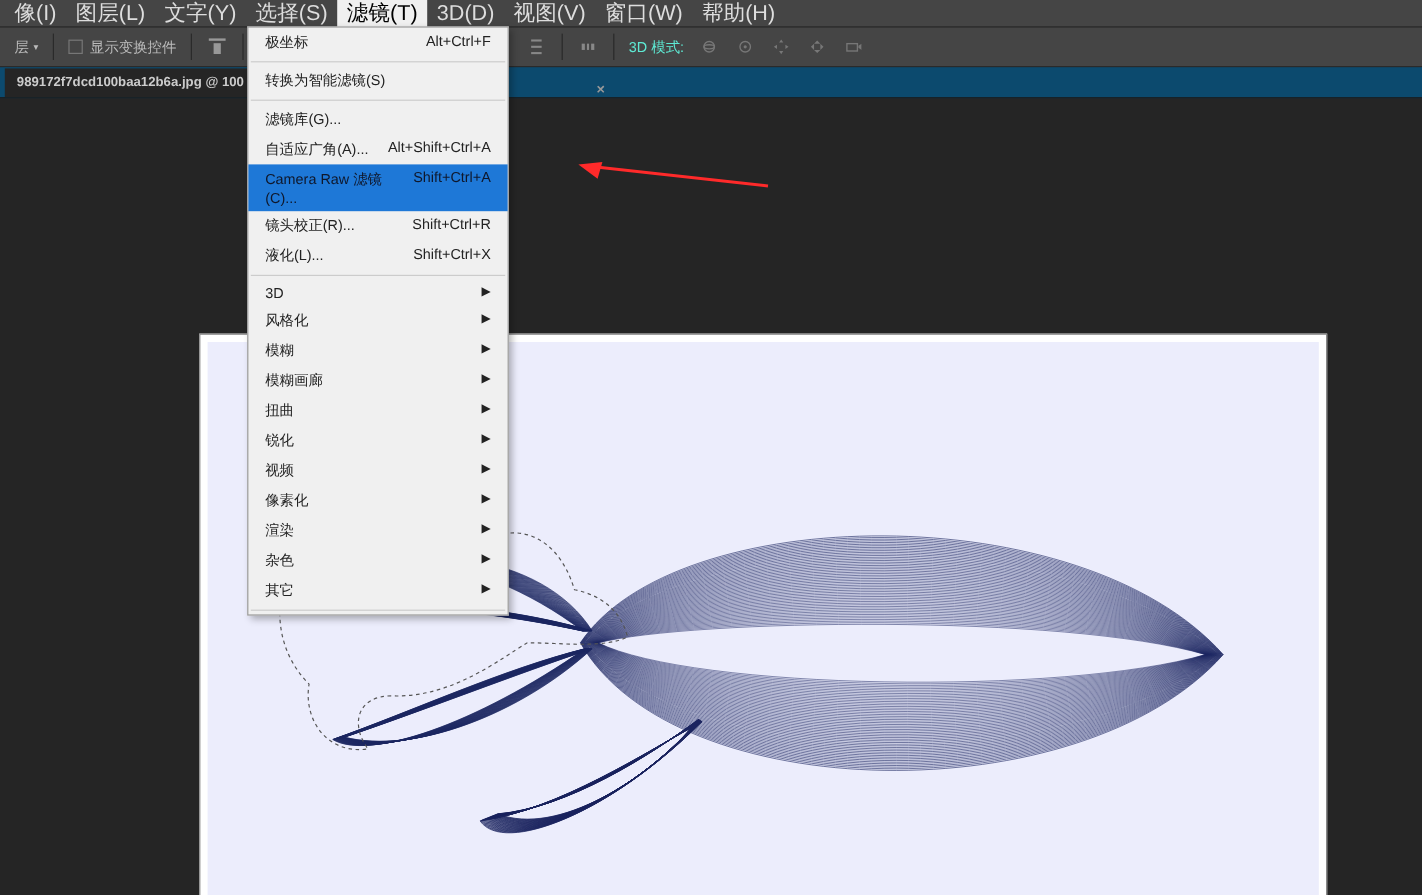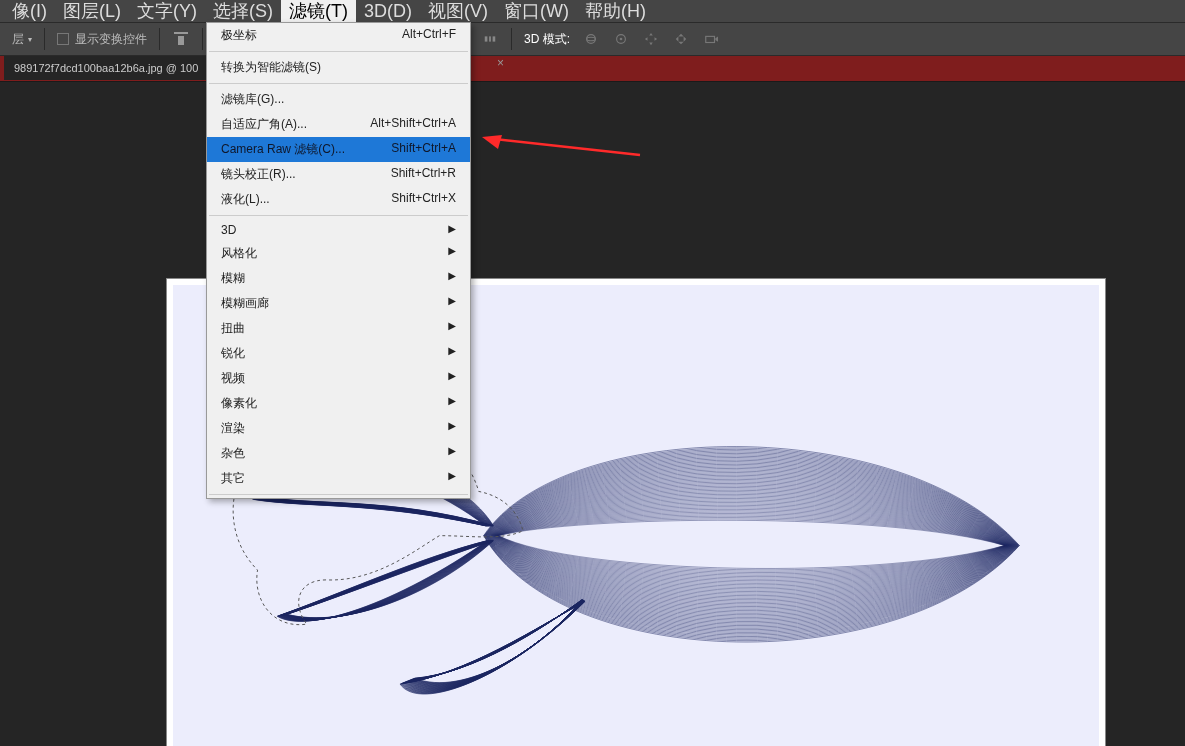--- a/index.html
+++ b/index.html
@@ -9,29 +9,29 @@
 .menubar-item { padding: 3px 8px; cursor: default; }
 .menubar-item.active { background: #f0f0f0; color: #000; }
 
 .toolbar { background: #454545; height: 34px; border-top: 1px solid #2a2a2a; border-bottom: 1px solid #2a2a2a; display: flex; align-items: center; padding: 0 6px; color: #bbb; font-size: 12px; }
 .tool-btn { width: 26px; height: 26px; display: flex; align-items: center; justify-content: center; margin: 0 2px; }
 .tool-label { display: flex; align-items: center; padding: 0 6px; }
 .tool-sep { width: 1px; height: 22px; background: #2a2a2a; margin: 0 6px; }
 .checkbox-empty { width: 12px; height: 12px; border: 1px solid #777; margin-right: 6px; }
 .dropdown-icon { margin-left: 4px; font-size: 8px; }
 
-.tabbar { background: #7f1d1d; height: 26px; display: flex; align-items: flex-start; padding-left: 4px; color: #ccc; font-size: 11px; border-bottom: 1px solid #1a1a1a; }
+.tabbar { background: #0c4a6e; height: 26px; display: flex; align-items: flex-end; padding-left: 4px; color: #ccc; font-size: 11px; border-bottom: 1px solid #1a1a1a; font-weight: bold; }
 .doc-tab { background: #252525; padding: 4px 10px; display: flex; align-items: center; height: 24px; }
 .tab-close { margin-left: 12px; font-size: 12px; color: #999; cursor: default; }
 
 .workspace { position: absolute; top: 82px; left: 0; right: 0; bottom: 0; background: #252525; }
 .canvas-frame { position: absolute; top: 196px; left: 166px; width: 940px; height: 470px; background: #fff; border: 1px solid #888; overflow: hidden; }
 .canvas-inner { position: absolute; top: 6px; left: 6px; right: 6px; bottom: 0; background: #ecedfc; }
 
-.dropdown-menu { position: absolute; top: 22px; left: 206px; width: 265px; background: #f0f0f0; border: 1px solid #999; box-shadow: 3px 3px 6px rgba(0,0,0,0.3); z-index: 100; font-size: 12px; color: #222; }
+.dropdown-menu { position: absolute; top: 22px; left: 206px; width: 218px; background: #f0f0f0; border: 1px solid #999; box-shadow: 3px 3px 6px rgba(0,0,0,0.3); z-index: 100; font-size: 12px; color: #222; }
 .menu-item { display: flex; justify-content: space-between; padding: 4px 14px; cursor: default; }
 .menu-item.highlighted { background: #1e78d7; color: #0f172a; }
 .menu-sep { height: 1px; background: #ccc; margin: 3px 2px; }
 .submenu-arrow { font-size: 10px; }
 
 .arrow-annotation { position: absolute; top: 135px; left: 480px; z-index: 50; }
 
 .whale-svg { width: 100%; height: 100%; }
 .selection-dash { stroke: #555; stroke-width: 1; stroke-dasharray: 3 3; fill: none; }
 
@@ -124,21 +124,21 @@
     </div>
   <div class="tool-sep"></div>
   <div class="tool-btn">
       <svg class="icon-svg-sm" viewBox="0 0 16 16">
         <rect x="2" y="5" width="3" height="6"></rect>
         <rect x="11" y="5" width="3" height="6"></rect>
         <rect x="7" y="5" width="2" height="6"></rect>
       </svg>
     </div>
   <div class="tool-sep"></div>
-  <div class="tool-label" style="color:#ffffff;">3D 模式:</div>
+  <div class="tool-label" style="color:#5eead4;">3D 模式:</div>
   <div class="tool-btn">
       <svg class="icon-svg-sm" viewBox="0 0 16 16">
         <circle cx="8" cy="8" r="5" fill="none" stroke="#777" stroke-width="1.3"></circle>
         <ellipse cx="8" cy="8" rx="5" ry="2" fill="none" stroke="#777" stroke-width="1.3"></ellipse>
       </svg>
     </div>
   <div class="tool-btn">
       <svg class="icon-svg-sm" viewBox="0 0 16 16">
         <circle cx="8" cy="8" r="5" fill="none" stroke="#777" stroke-width="1.3"></circle>
         <circle cx="8" cy="8" r="1.5" fill="#777"></circle>

